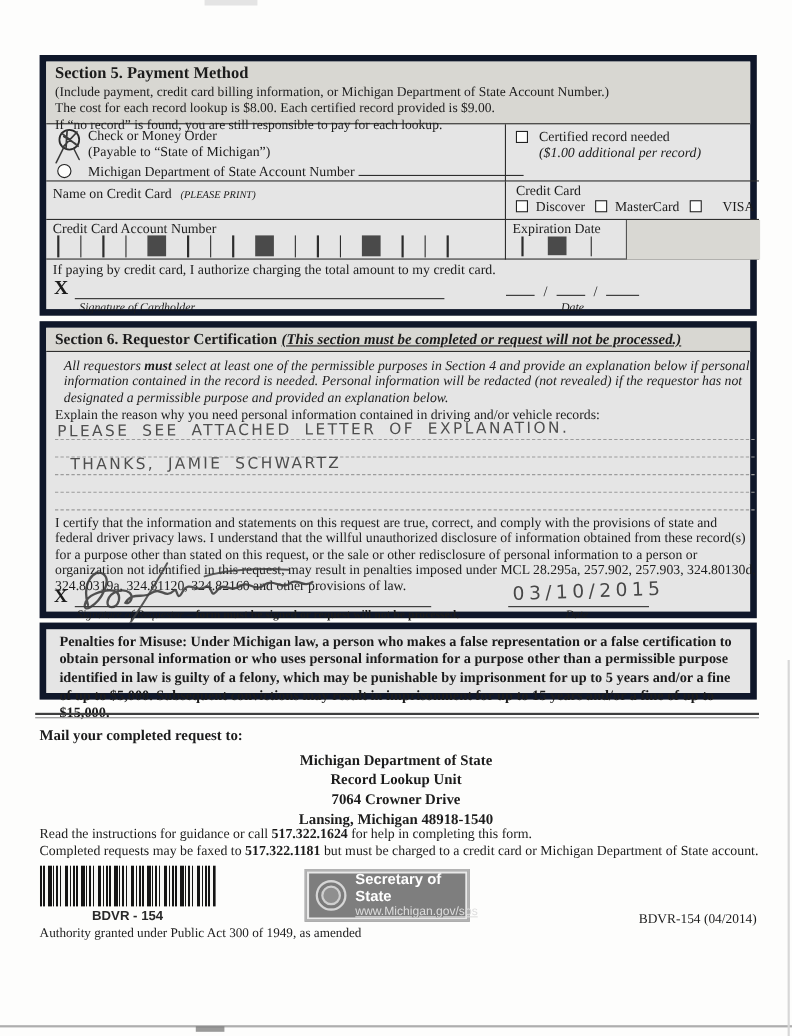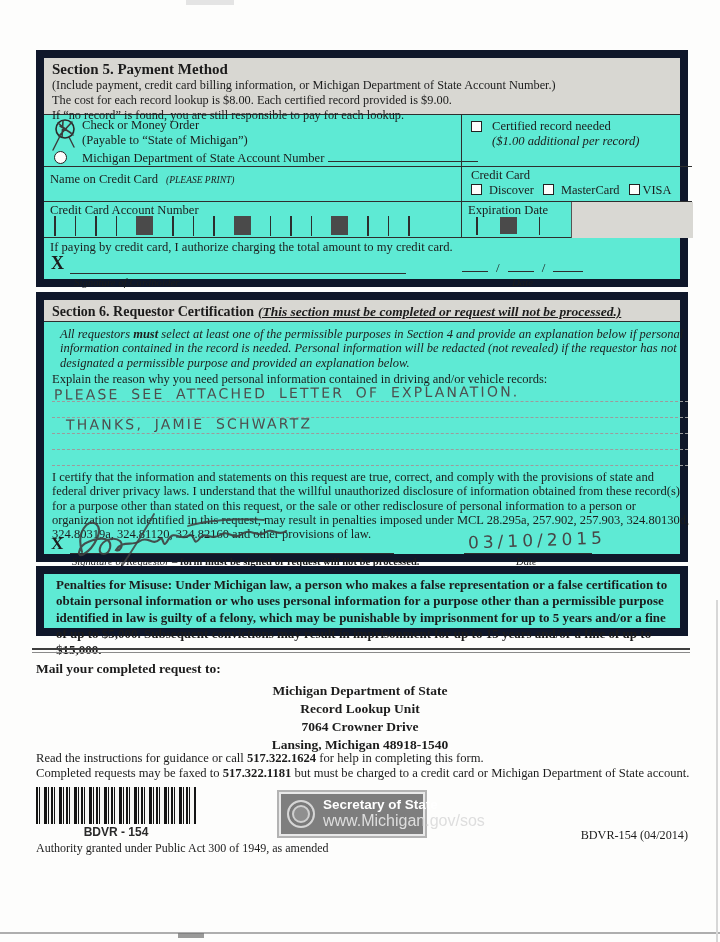--- a/index.html
+++ b/index.html
@@ -6,21 +6,21 @@
   html,body { background:#ffffff; }
   .page {
     position:relative; width:720px; height:942px; background:#fdfdfc;
     font-family:"Liberation Serif", serif; color:#1c1c1c; overflow:hidden;
   }
   .abs { position:absolute; }
   .serif { font-family:"Liberation Serif", serif; }
   .sans { font-family:"Liberation Sans", sans-serif; }
   .b { font-weight:bold; }
   .i { font-style:italic; }
-  .box { border:8px solid #0f172a; background:#5eead4; }
+  .box { border:6px solid #0f172a; background:#e5e5e5; }
   .hdr { background:#d8d7d2; border-bottom:1.5px solid #2e2e2e; padding:3px 8px 4px 8px; }
   .hdr-title { font-size:15px; font-weight:bold; }
   .hdr-sub { font-size:12.3px; line-height:1.22; }
   .cellR { border-left:1.5px solid #2e2e2e; }
   .radio { display:inline-block; width:13px; height:13px; border:1.6px solid #222; border-radius:50%; background:#fdfdfc; vertical-align:-2px; }
   .chk { display:inline-block; width:11px; height:11px; border:1.5px solid #222; background:#fdfdfc; vertical-align:-1px; }
   .blank { display:inline-block; border-bottom:1.2px solid #2e2e2e; height:12px; }
   .lbl { font-size:12.6px; }
   .small-i { font-size:9.5px; font-style:italic; }
   .tick { width:1.5px; background:#2d2d2d; height:20px; }
@@ -102,21 +102,21 @@
         </div>
       </div>
       <div class="abs cellR" style="left:417px; top:0; width:231px; height:35px;">
         <div class="abs lbl" style="left:9px; top:1px;">Credit Card</div>
         <div class="abs" style="left:9px; top:16px; white-space:nowrap; font-size:12.4px;">
           <span class="chk"></span>
           <span style="margin:0 6px 0 4px;">Discover</span>
           <span class="chk"></span>
           <span style="margin:0 6px 0 4px;">MasterCard</span>
           <span class="chk"></span>
-          <span style="margin-left:0;">VISA</span>
+          <span style="margin-left:16px;">VISA</span>
         </div>
       </div>
     </div>
 
     <div class="abs" style="left:0; top:144px; width:648px; height:36px; border-bottom:1.5px solid #2e2e2e;">
       <div class="abs" style="left:0; top:0; width:417px; height:36px;">
         <div class="abs lbl" style="left:6px; top:1px;">Credit Card Account Number</div>
         <div class="abs" style="left:10px; top:14px; display:flex; align-items:flex-start;">
           <div class="tick"></div>
             <div class="cc-cell" style="width:19px; border-right:none;"></div>
@@ -243,20 +243,20 @@
     <span>Completed requests may be faxed to </span><span class="b">517.322.1181</span><span> but must be charged to a credit card or Michigan Department of State account.</span>
   </div>
 
   <div class="abs barcode" style="left:36px; top:787px; width:160px;"></div>
   <div class="abs sans b" style="left:36px; top:825px; width:160px; text-align:center; font-size:12px; color:#2a2a2a;">BDVR - 154</div>
 
   <div class="abs badge" style="left:277px; top:790px; width:150px; height:48px;">
     <div class="seal"></div>
     <div style="margin-left:8px;">
       <div class="sans b" style="font-size:13.5px; color:#ffffff; line-height:1.1;">Secretary of State</div>
-      <div class="sans" style="font-size:16px; color:#dedede;">www.Michigan.gov/sos</div>
+      <div class="sans" style="font-size:11px; color:#dedede;text-decoration:underline;">www.Michigan.gov/sos</div>
     </div>
   </div>
 
   <div class="abs" style="left:488px; top:828px; width:200px; text-align:right; font-size:12.2px;">BDVR-154 (04/2014)</div>
   <div class="abs" style="left:36px; top:841px; font-size:12px;">Authority granted under Public Act 300 of 1949, as amended</div>
 
 </div>
 
 </body></html>

